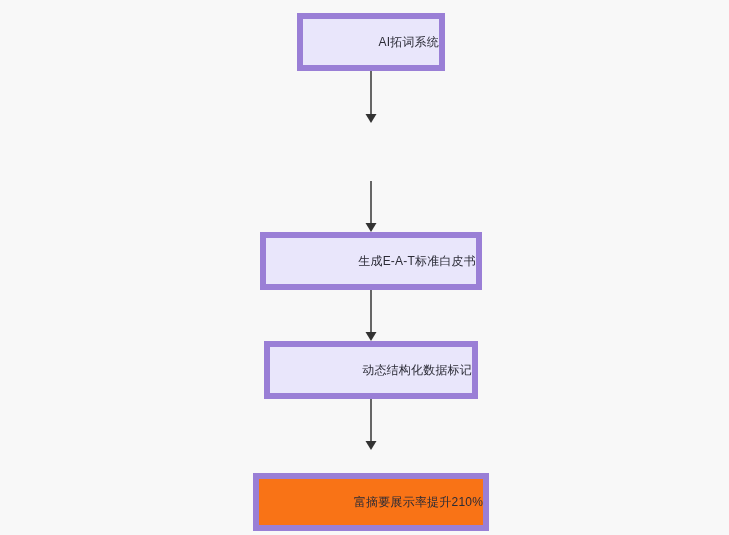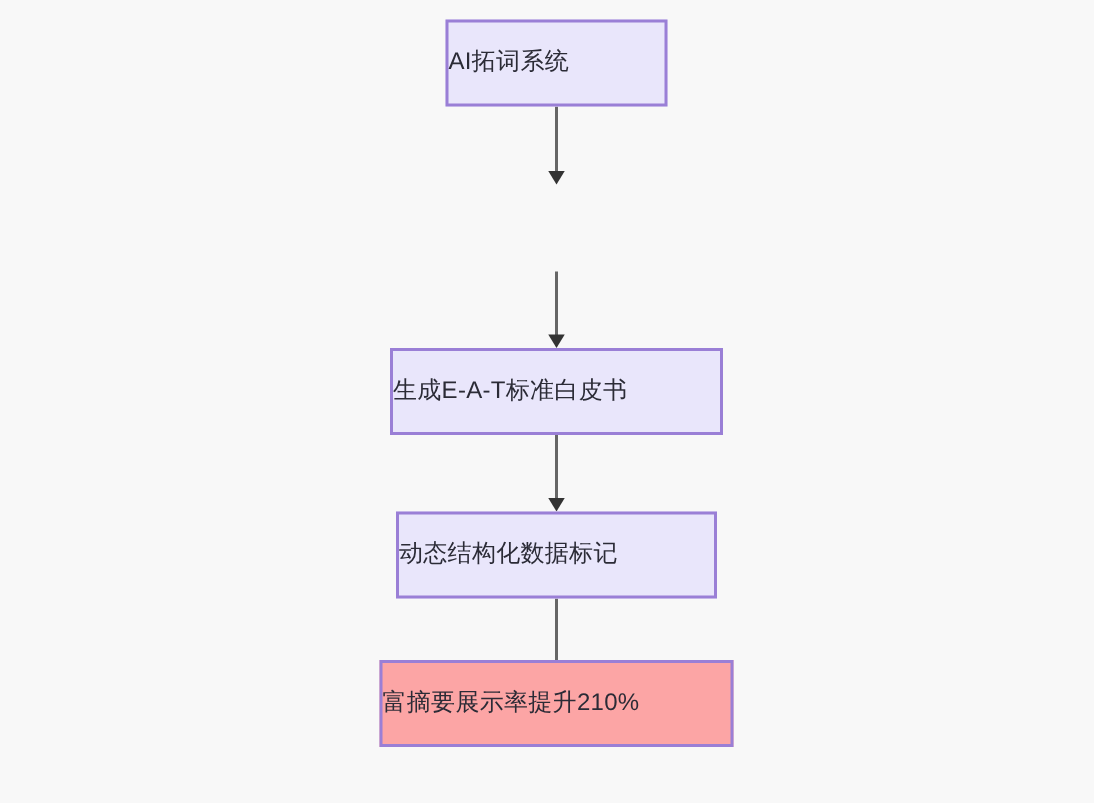--- a/index.html
+++ b/index.html
@@ -17,27 +17,27 @@
   #flowchart {
     position: relative;
     width: 729px;
     height: 535px;
   }
 
   .node {
     position: absolute;
     box-sizing: border-box;
     background: #e9e6fb;
-    border: 2px solid #0f766e;
+    border: 6px solid #0f766e;
     border-radius: 0;
     display: flex;
     align-items: center;
-    justify-content: flex-start;
+    justify-content: flex-end;
     color: #2b2b36;
-    font-size: 16px;
+    font-size: 12px;
     line-height: 1.2;
     letter-spacing: 0.2px;
     white-space: nowrap;
   }
 
   .node-label {
     display: block;
     text-align: center;
   }
 
@@ -87,17 +87,17 @@
 
 
   <div class="node" id="node-3" style="left: 260px; top: 232px; width: 222px; height: 58px; background: rgb(233, 230, 251); border-color: rgb(154, 127, 214); color: rgb(43, 43, 54);">
     <span class="node-label">生成E-A-T标准白皮书</span>
   </div>
 
   <div class="node" id="node-4" style="left: 264px; top: 341px; width: 214px; height: 58px; background: rgb(233, 230, 251); border-color: rgb(154, 127, 214); color: rgb(43, 43, 54);">
     <span class="node-label">动态结构化数据标记</span>
   </div>
 
-  <div class="node" id="node-5" style="left: 253px; top: 440px; width: 236px; height: 58px; background: #fca5a5; border-color: rgb(154, 127, 214); color: rgb(43, 43, 54);">
+  <div class="node" id="node-5" style="left: 253px; top: 473px; width: 236px; height: 58px; background: #f97316; border-color: rgb(154, 127, 214); color: rgb(43, 43, 54);">
     <span class="node-label">富摘要展示率提升210%</span>
   </div>
 
 </div>
 
 </body></html>

